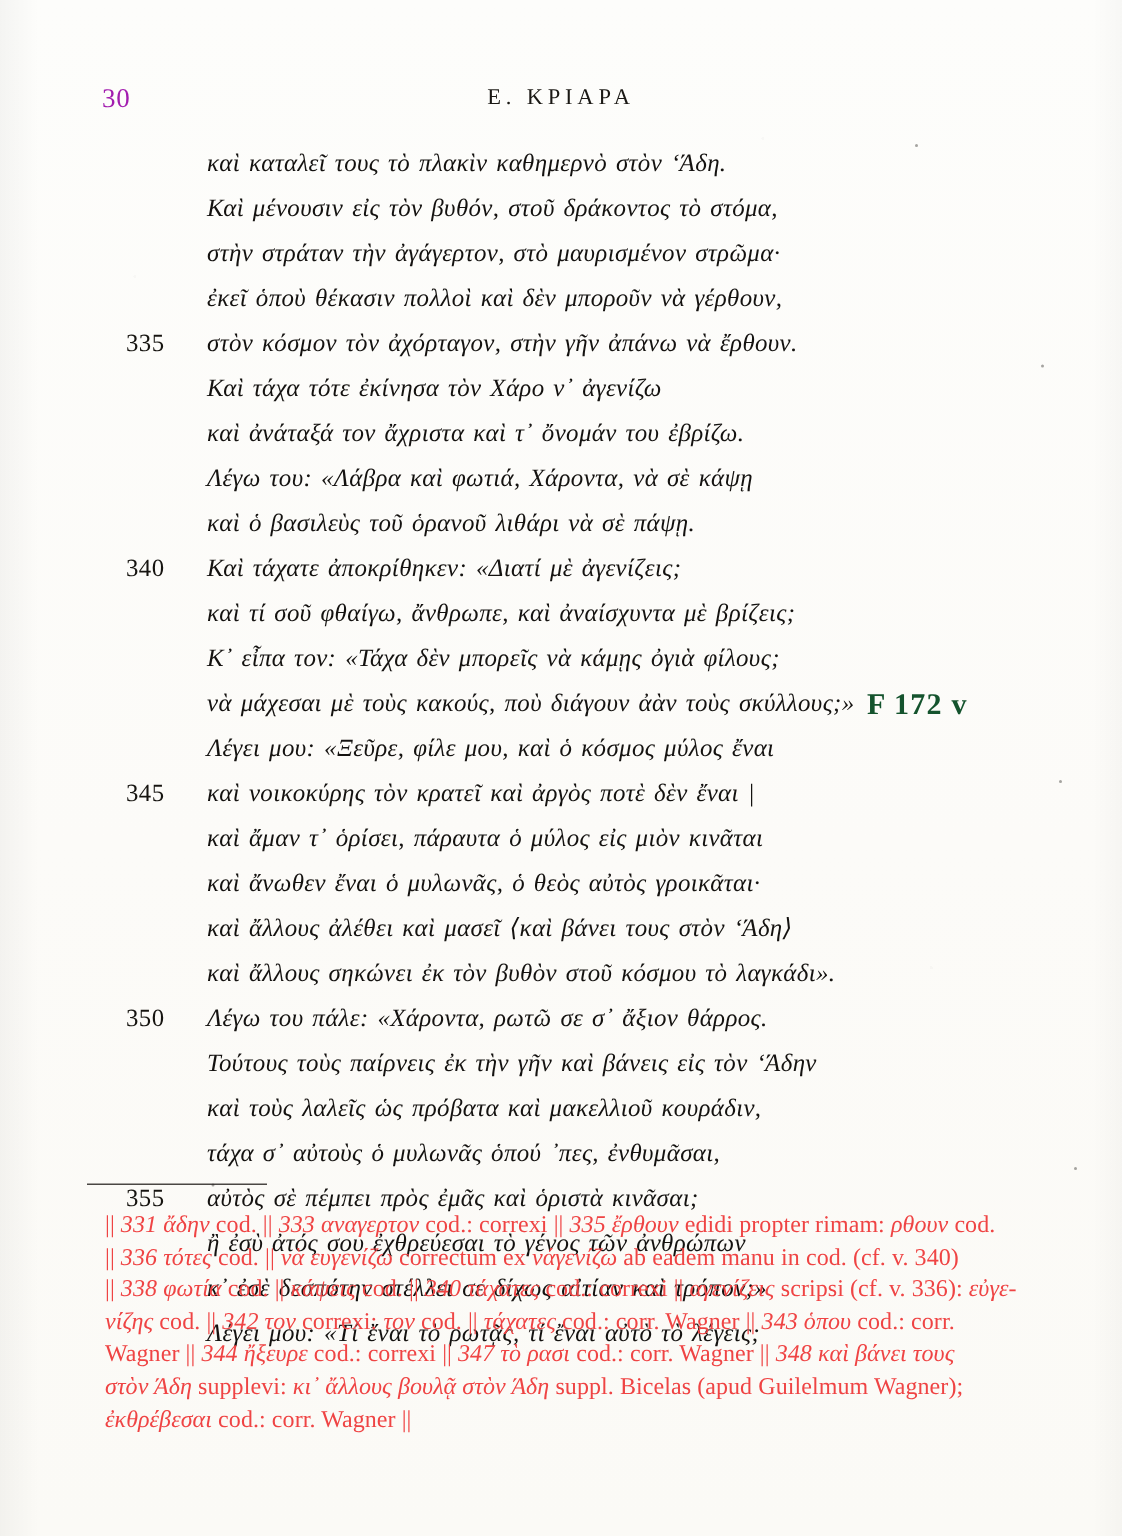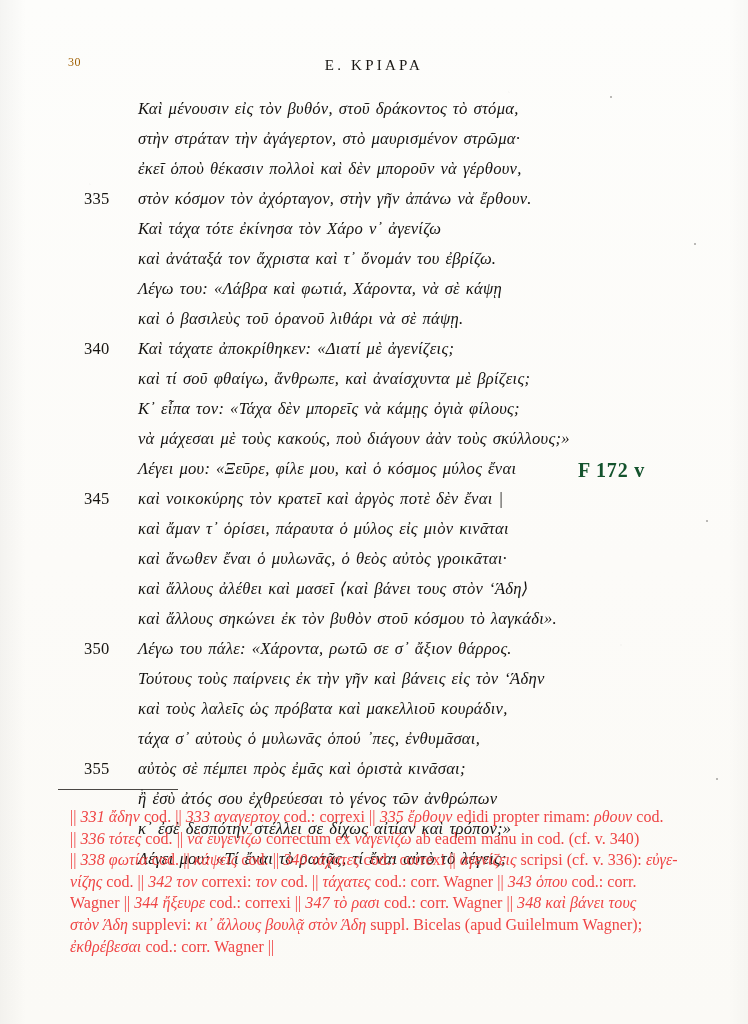--- a/index.html
+++ b/index.html
@@ -39,23 +39,23 @@
     position: absolute;
     top: 55px;
     left: 0;
     width: 748px;
     height: 26px;
   }
   #folio-number {
     position: absolute;
     left: 68px;
     top: 0;
-    font-size: 12px;
+    font-size: 18px;
     letter-spacing: 0.5px;
-    color: #a16207;
+    color: #a21caf;
     text-align: center;
   }
   #running-title {
     position: absolute;
     left: 0;
     top: 2px;
     width: 748px;
     text-align: center;
     font-size: 15px;
     letter-spacing: 3.2px;
@@ -168,20 +168,24 @@
   <div class="speck" style="left:706px;top:520px;width:2px;height:2px;"></div>
   <div class="speck" style="left:716px;top:778px;width:2px;height:2px;"></div>
   <div class="speck" style="left:141px;top:789px;width:2px;height:2px;"></div>
 
   <div id="running-head">
     <div id="folio-number">30</div>
     <div id="running-title">Ε. ΚΡΙΑΡΑ</div>
   </div>
 
   <div id="verse-block">
+      <div class="verse-line">
+        <span class="verse-number"></span>
+        <span class="verse-text">καὶ καταλεῖ τους τὸ πλακὶν καθημερνὸ στὸν ʻΆδη.</span>
+      </div>
       <div class="verse-line">
         <span class="verse-number"></span>
         <span class="verse-text">Καὶ μένουσιν εἰς τὸν βυθόν, στοῦ δράκοντος τὸ στόμα,</span>
       </div>
       <div class="verse-line">
         <span class="verse-number"></span>
         <span class="verse-text">στὴν στράταν τὴν ἀγάγερτον, στὸ μαυρισμένον στρῶμα·</span>
       </div>
       <div class="verse-line">
         <span class="verse-number"></span>

